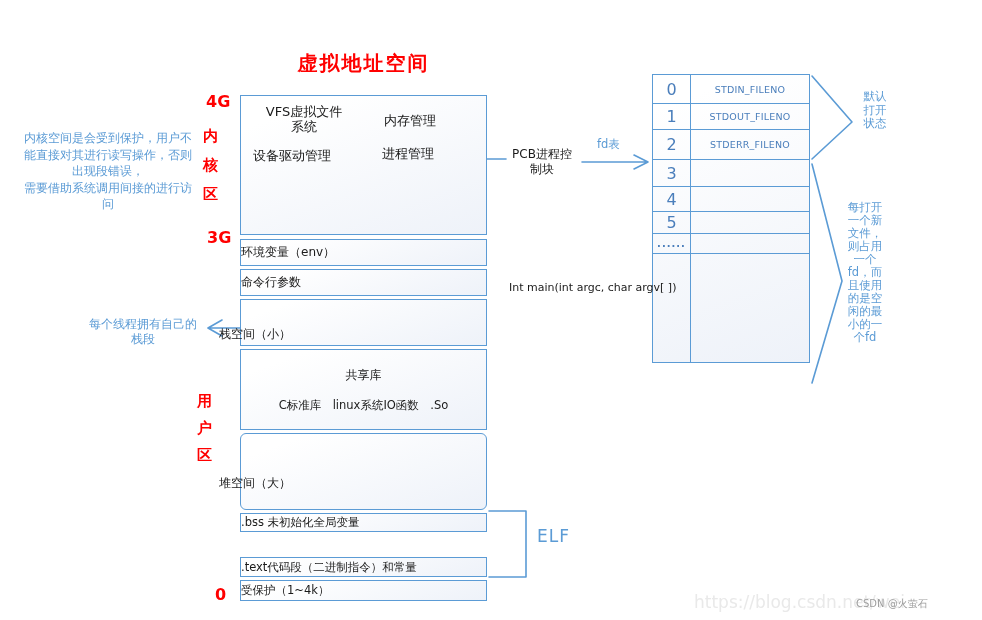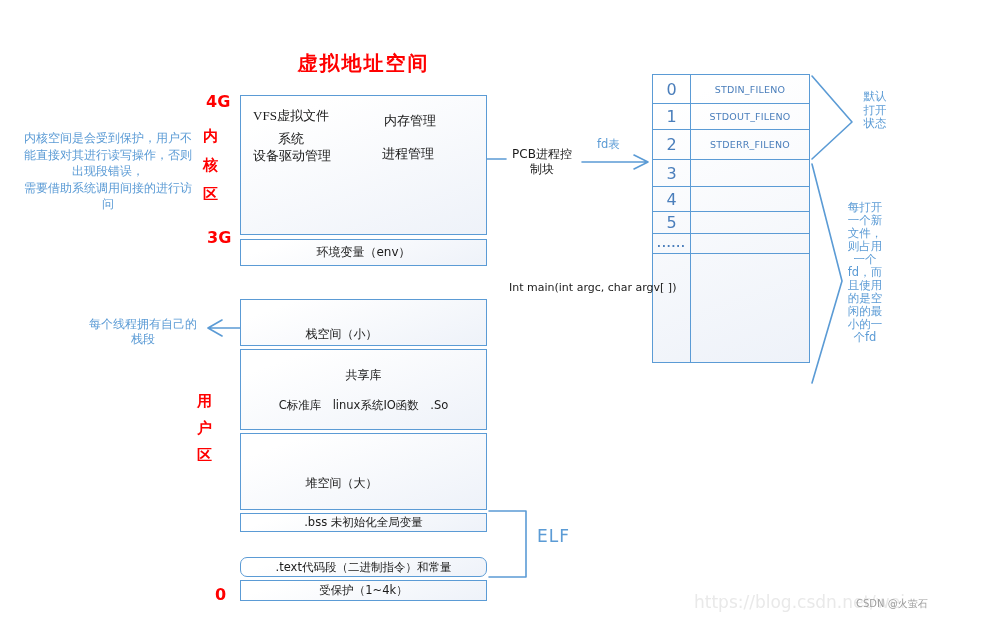--- a/index.html
+++ b/index.html
@@ -8,21 +8,21 @@
   #canvas { position:relative; width:982px; height:620px; background:#ffffff; overflow:hidden; }
 
   .abs { position:absolute; }
   .preline { white-space:pre-line; }
 
   
   .mem-row {
     position:absolute; left:240px; width:247px;
     border:1.5px solid #5b9bd5;
     background:linear-gradient(160deg,#ffffff 15%,#eef2f9 100%);
-    display:flex; align-items:center; justify-content:center;
+    display:flex; align-items:center; justify-content:flex-start;
     font-size:12px; color:#1a1a1a; text-align:center;
     z-index:2;
   }
   .mem-row .lbl { display:block; }
   .shift-left { transform:translateX(-22px);margin-top:24px; }
   .mem-kernel {
     position:absolute; left:240px; top:95px; width:247px; height:140px;
     border:1.5px solid #5b9bd5;
     background:linear-gradient(160deg,#ffffff 15%,#eef2f9 100%);
     z-index:2; font-size:13px; color:#1a1a1a;
@@ -75,44 +75,47 @@
   <div class="red-lab red-vert" style="left:202px; top:122px;">内核区</div>
   <div class="red-lab" style="left:207px; top:228px; font-size:16px;">3G</div>
   <div class="red-lab red-vert" style="left:196px; top:388px; line-height:27px;">用户区</div>
   <div class="red-lab" style="left:215px; top:585px; font-size:16px;">0</div>
 
   <div class="note preline" style="left:20px; top:130px; width:176px; font-size:12px; line-height:16.5px;">内核空间是会受到保护，用户不能直接对其进行读写操作，否则出现段错误，
 需要借助系统调用间接的进行访问</div>
   <div class="note" style="left:86px; top:317px; width:114px; font-size:12px; line-height:15px;">每个线程拥有自己的栈段</div>
 
   <div class="mem-kernel">
-    <span class="preline" style="left:4px; top:8px; width:92px; text-align:center; line-height:23px;font-family:Liberation Serif, serif;">VFS虚拟文件
+    <span class="preline" style="left:17px; top:8px; width:92px; text-align:center; line-height:15px;">VFS虚拟文件
 系统</span>
     <span style="left:143px; top:16px;">内存管理</span>
     <span style="left:12px; top:51px;">设备驱动管理</span>
     <span style="left:141px; top:49px;">进程管理</span>
   </div>
 
   <div class="mem-row" style="top:239px; height:27px;">
     <span class="lbl">环境变量（env）</span>
   </div>
+  <div class="mem-row" style="top:269px; height:27px;">
+    <span class="lbl">命令行参数</span>
+  </div>
   <div class="mem-row" style="top:299px; height:47px;">
     <span class="lbl shift-left">栈空间（小）</span>
   </div>
   <div class="mem-row" style="top:349px; height:81px; flex-direction:column; justify-content:center;">
     <span class="lbl">共享库</span>
     <span class="lbl shared-sub">C标准库　linux系统IO函数　.So</span>
   </div>
-  <div class="mem-row" style="top:433px; height:77px;">
+  <div class="mem-row" style="top:433px; height:77px;border-radius:6px;">
     <span class="lbl shift-left">堆空间（大）</span>
   </div>
   <div class="mem-row" style="top:513px; height:19px; font-size:11.5px;">
     <span class="lbl">.bss 未初始化全局变量</span>
   </div>
-  <div class="mem-row" style="top:557px; height:20px; font-size:11.5px;border-radius:7px;">
+  <div class="mem-row" style="top:557px; height:20px; font-size:11.5px;">
     <span class="lbl">.text代码段（二进制指令）和常量</span>
   </div>
   <div class="mem-row" style="top:580px; height:21px; font-size:11.5px;">
     <span class="lbl">受保护（1~4k）</span>
   </div>
 
   <div class="abs" style="left:508px; top:147px; width:68px; text-align:center; font-size:12px; line-height:15px; color:#1a1a1a; z-index:3;">PCB进程控制块</div>
   <div class="note" style="left:597px; top:137px; font-size:11.5px;">fd表</div>
   <div class="abs" style="left:509px; top:281px; font-size:11px; color:#1a1a1a; z-index:3;">Int main(int argc, char argv[ ])</div>
 

